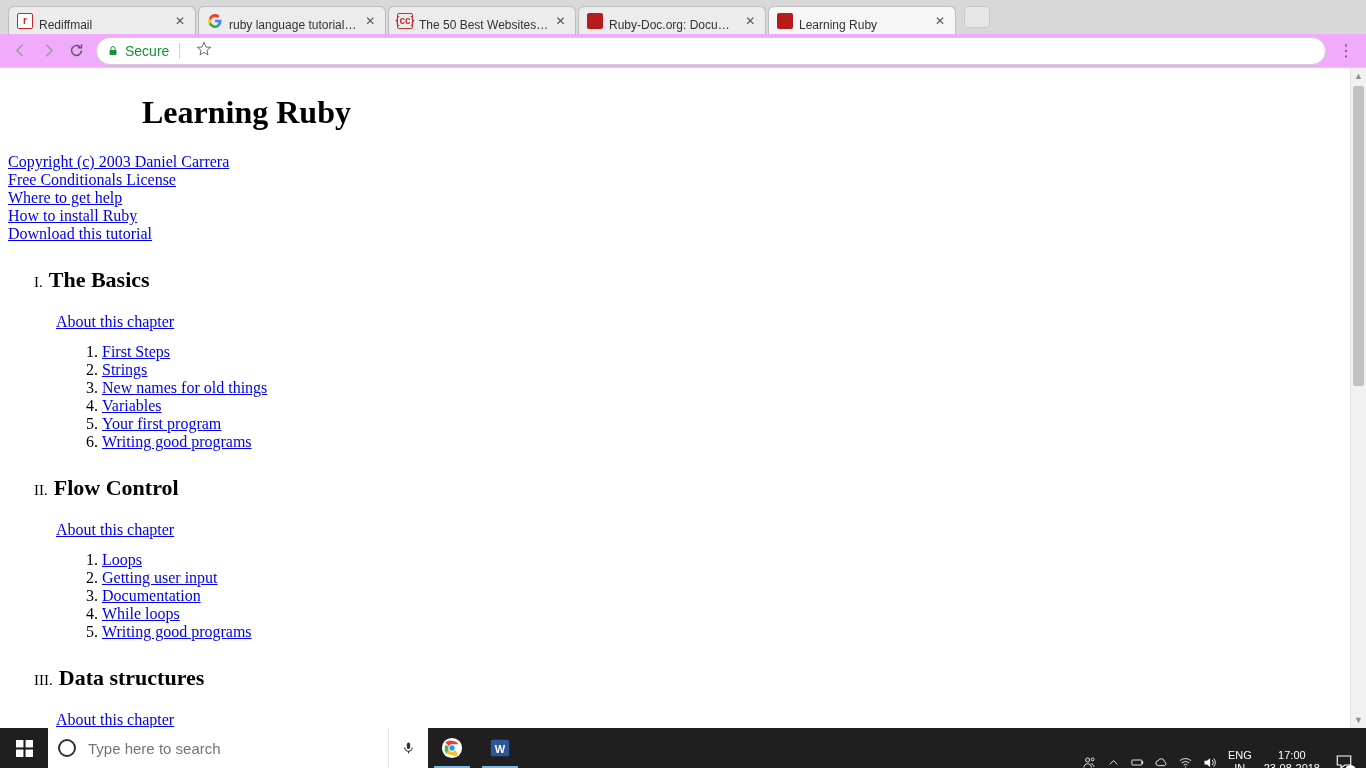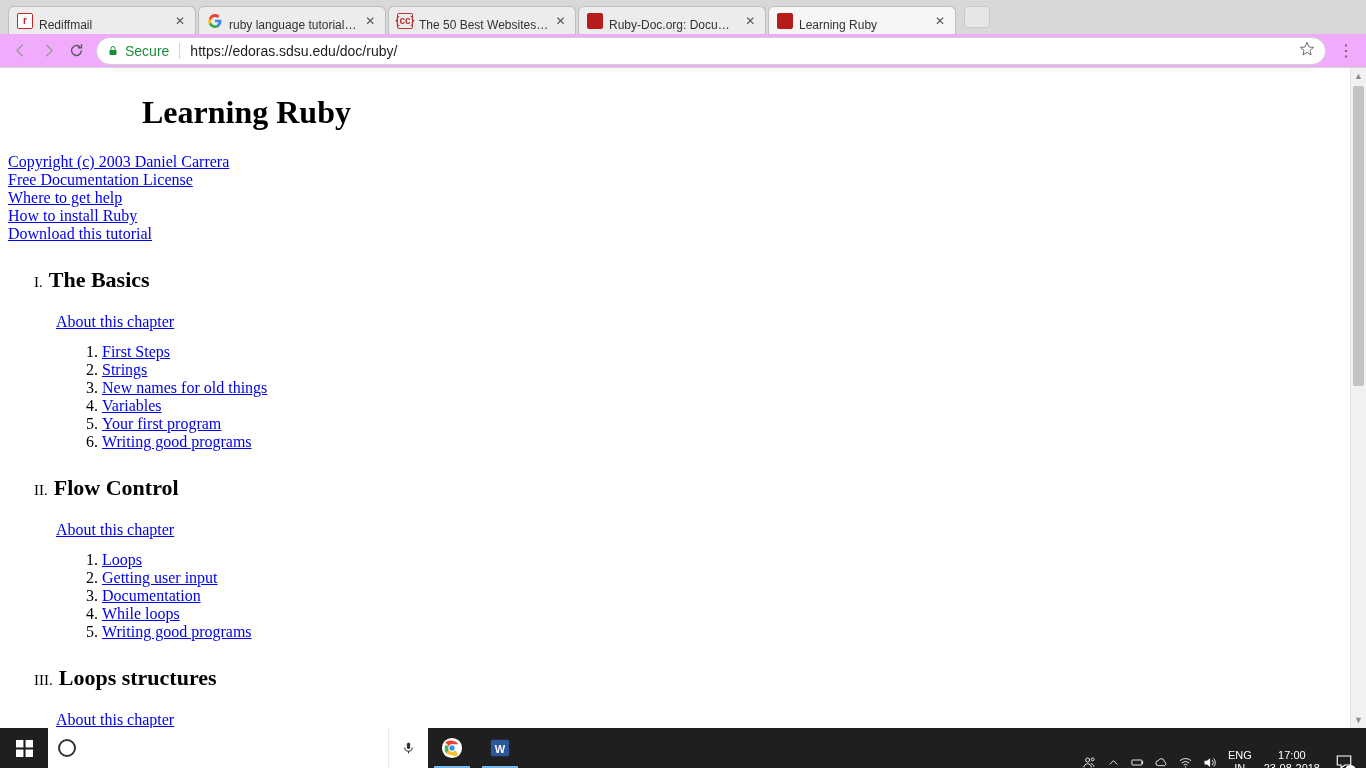--- a/index.html
+++ b/index.html
@@ -139,33 +139,32 @@
     </span>
   <div class="omnibox">
     <span class="lock">
         <svg viewBox="0 0 24 24">
           <rect x="5" y="10" width="14" height="10" rx="2" fill="currentColor"></rect>
           <path d="M8 10 V7 a4 4 0 0 1 8 0 V10" fill="none" stroke="currentColor" stroke-width="2"></path>
         </svg>
       </span>
     <span class="secure">Secure</span>
     <span class="sep"></span>
-    <span class="url">https://edoras.sdsu.edu/doc/ruby/</span>
     <span class="star"><svg viewBox="0 0 24 24">
           <path d="M12 2 L15 9 L22 9.5 L16.5 14 L18 21 L12 17 L6 21 L7.5 14 L2 9.5 L9 9 Z" fill="none" stroke="currentColor" stroke-width="1.5"></path>
         </svg></span>
   </div>
   <span class="menu3">⋮</span>
 </div>
 
 <div class="viewport">
   <div class="page-scroll">
     <div class="page">
       <h1>Learning Ruby</h1>
-      <div class="intro-links" id="intro-links"><a href="#">Copyright (c) 2003 Daniel Carrera</a><br><a href="#">Free Documentation License</a><br><a href="#">Where to get help</a><br><a href="#">How to install Ruby</a><br><a href="#">Download this tutorial</a><br></div>
+      <div class="intro-links" id="intro-links"><a href="#">Copyright (c) 2003 Daniel Carrera</a><br><a href="#">Free Conditionals License</a><br><a href="#">Where to get help</a><br><a href="#">How to install Ruby</a><br><a href="#">Download this tutorial</a><br></div>
       <div id="sections">
           <div class="section">
             <div class="sec-head">
               <span class="roman">I.</span>
               <span class="sec-title">The Basics</span>
             </div>
             <div class="about"><a href="#">About this chapter</a></div>
             <div class="numlist">
               <div class="row">
                 <span class="num">1.</span>
@@ -218,21 +217,21 @@
               </div>
               <div class="row">
                 <span class="num">5.</span>
                 <a href="#">Writing good programs</a>
               </div>
             </div>
           </div>
           <div class="section">
             <div class="sec-head">
               <span class="roman">III.</span>
-              <span class="sec-title">Loops structures</span>
+              <span class="sec-title">Data structures</span>
             </div>
             <div class="about"><a href="#">About this chapter</a></div>
           </div>
         </div>
     </div>
   </div>
   <div class="scrollbar">
     <div class="scroll-arrow up">▲</div>
     <div class="scroll-thumb" style="top:18px; height:300px;"></div>
     <div class="scroll-arrow down">▼</div>
@@ -243,20 +242,21 @@
   <div class="startbtn">
     <svg viewBox="0 0 16 16">
         <rect x="0" y="0" width="7" height="7"></rect>
         <rect x="9" y="0" width="7" height="7"></rect>
         <rect x="0" y="9" width="7" height="7"></rect>
         <rect x="9" y="9" width="7" height="7"></rect>
       </svg>
   </div>
   <div class="searchbox">
     <span class="circle"></span>
+    <input placeholder="Type here to search" style="">
   </div>
   <div class="mic">
     <svg viewBox="0 0 24 24">
         <rect x="9" y="2" width="6" height="12" rx="3" fill="#333"></rect>
         <path d="M5 11a7 7 0 0 0 14 0" fill="none" stroke="#333" stroke-width="2"></path>
         <path d="M12 18v4" stroke="#333" stroke-width="2"></path>
       </svg>
   </div>
   <div class="tb-icons">
     <div class="tb-app active">

